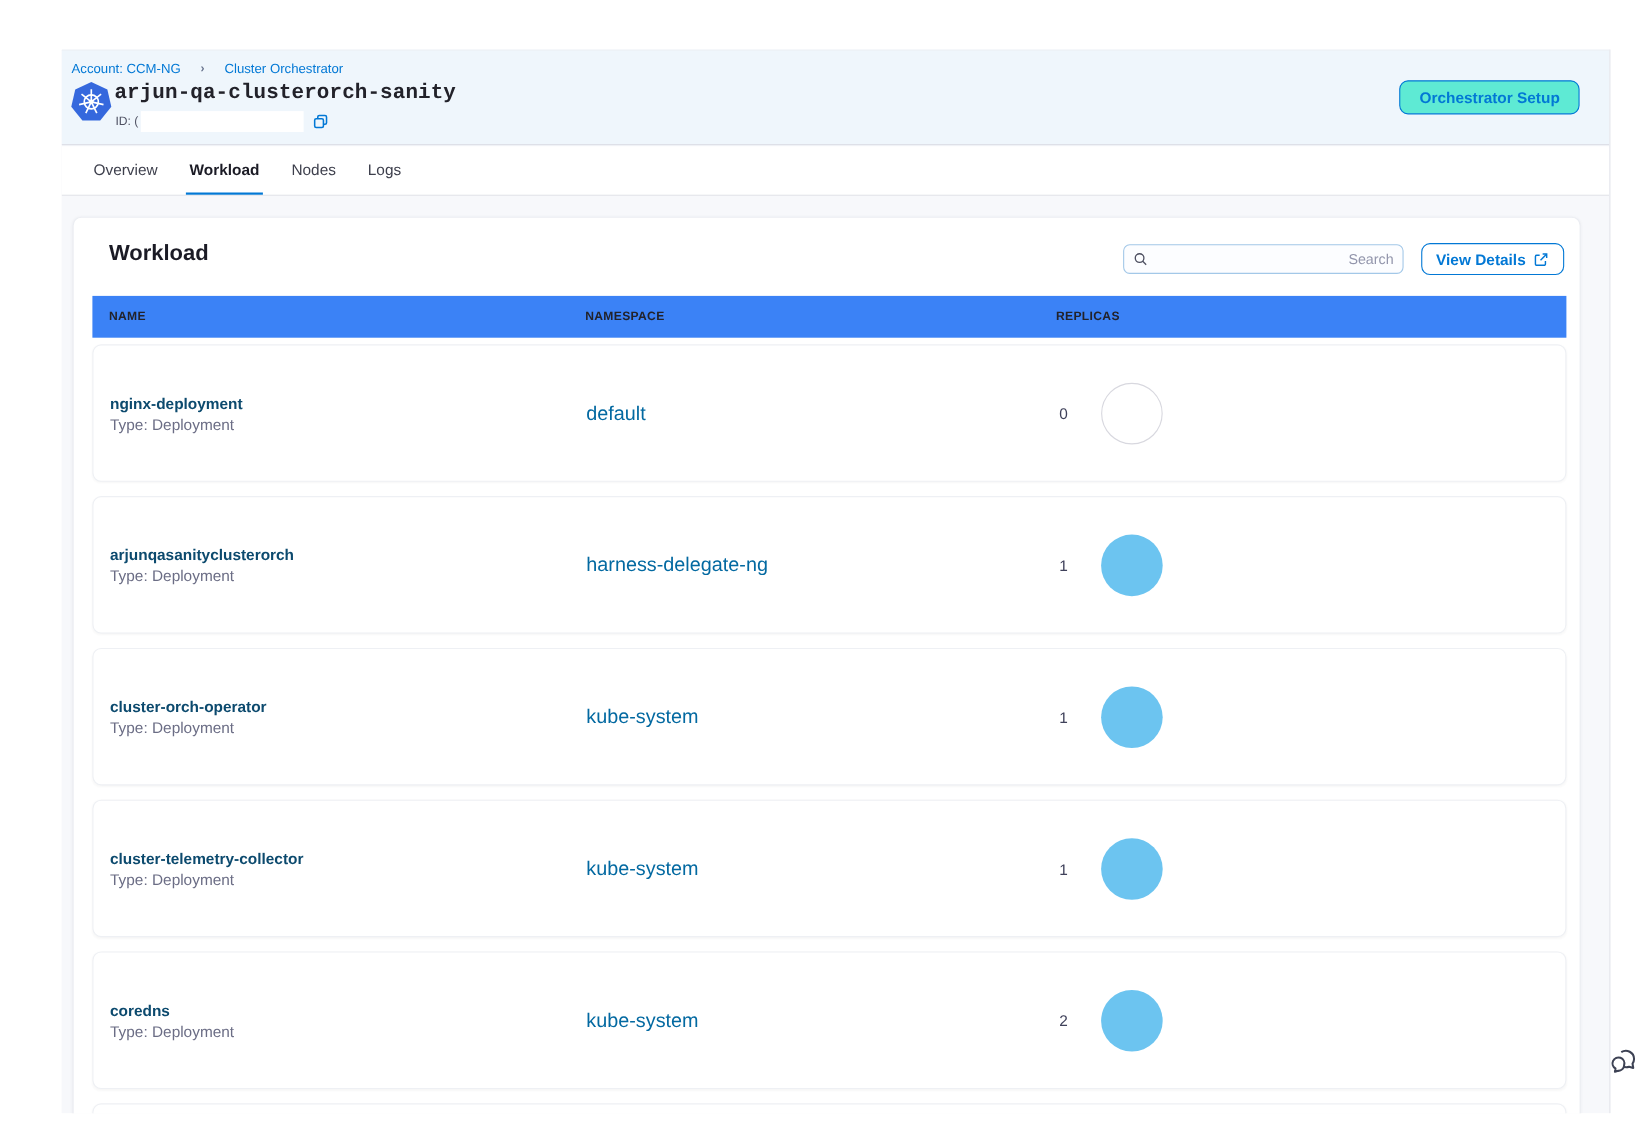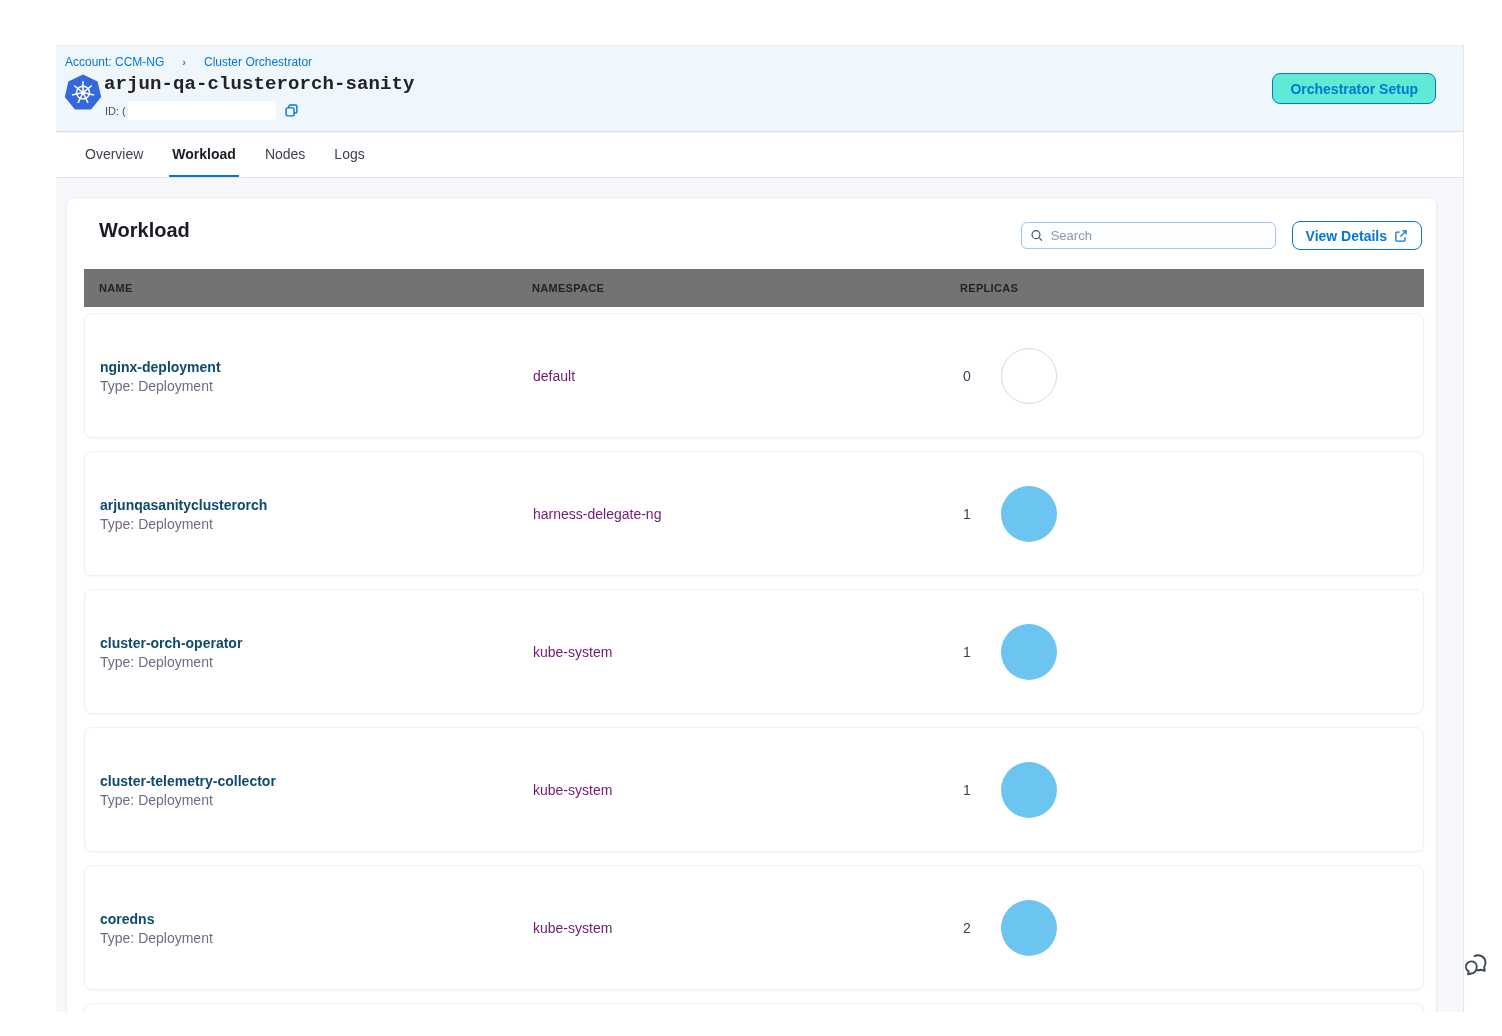--- a/index.html
+++ b/index.html
@@ -22,36 +22,36 @@
 
   
   .tab-bar { position:absolute; left:0; top:88px; width:100%; height:45px; background:#ffffff; border-bottom:1px solid #e2e3e9; display:flex; gap:23px; padding-left:26px; }
   .tab { font-size:14px; color:#3d3f4c; display:flex; align-items:center; padding:0 3px; cursor:pointer; border-bottom:2px solid transparent; }
   .tab.active { font-weight:bold; color:#1b1b25; border-bottom:2px solid #0278d5; }
 
   
   .main-card { position:absolute; left:10px; top:152px; width:1371px; height:1100px; background:#ffffff; border:1px solid #ebedf2; border-radius:8px; box-shadow:0 1px 3px rgba(40,41,61,.05); }
   .section-title { position:absolute; left:32px; top:21px; font-size:20px; font-weight:bold; color:#1b1b25; }
   .search-box { position:absolute; left:954px; top:24px; width:255px; height:27px; background:#fcfdff; border:1px solid #a3c8e8; border-radius:6px; display:flex; align-items:center; padding:0 8px; }
-  .search-box input { border:none; outline:none; background:transparent; font-size:13px; color:#c2410c; width:100%; margin-left:7px; font-family:inherit; }
+  .search-box input { border:none; outline:none; background:transparent; font-size:13px; color:#c2410c; width:100%; margin-left:7px; font-family:inherit;text-align:right; }
   .search-box input::placeholder { color:#9396ac; }
   .view-details-btn { position:absolute; right:14px; top:23px; height:29px; padding:0 13px; background:#ffffff; border:1px solid #0278d5; border-radius:8px; color:#0278d5; font-size:14px; font-weight:bold; font-family:inherit; cursor:pointer; display:flex; align-items:center; gap:7px; }
 
   .table-area { position:absolute; left:17px; top:71px; width:1340px; }
-  .table-head { position:relative; height:38px; background:#737373; display:flex; align-items:center; }
+  .table-head { position:relative; height:38px; background:#3b82f6; display:flex; align-items:center; }
   .col-label { position:absolute; font-size:11px; font-weight:bold; color:#22222a; letter-spacing:.3px; }
   .col-name { left:15px; } .col-namespace { left:448px; } .col-replicas { left:876px; }
 
   .rows-wrap { margin-top:6px; }
   .row-card { position:relative; height:125px; background:#ffffff; border:1px solid #eef0f4; border-radius:8px; box-shadow:0 1px 2px rgba(40,41,61,.04); margin-bottom:13px; cursor:pointer; }
   .row-card.partial { height:125px; margin-bottom:0; }
   .name-block { position:absolute; left:15px; top:50%; transform:translateY(-50%); display:flex; flex-direction:column; gap:3px; }
   .wl-name { font-size:14px; font-weight:bold; color:#0c4a6e; }
   .wl-type { font-size:14px; color:#6b6d85; }
-  .wl-namespace { position:absolute; left:448px; top:50%; transform:translateY(-50%); font-size:14px; color:#701a75; }
+  .wl-namespace { position:absolute; left:448px; top:50%; transform:translateY(-50%); font-size:18px; color:#0369a1; }
   .wl-replicas { position:absolute; left:878px; top:50%; transform:translateY(-50%); font-size:14px; color:#3f415a; }
   .replica-circle { position:absolute; left:916px; top:50%; transform:translateY(-50%); width:56px; height:56px; border-radius:50%; }
   .replica-circle.filled { background:#6cc4f0; }
   .replica-circle.empty { background:#ffffff; border:1px solid #d8d8df; }
 
   .chat-fab { position:absolute; left:1462px; top:950px; width:30px; height:30px; cursor:pointer; }
 </style>
 </head>
 <body>
 

